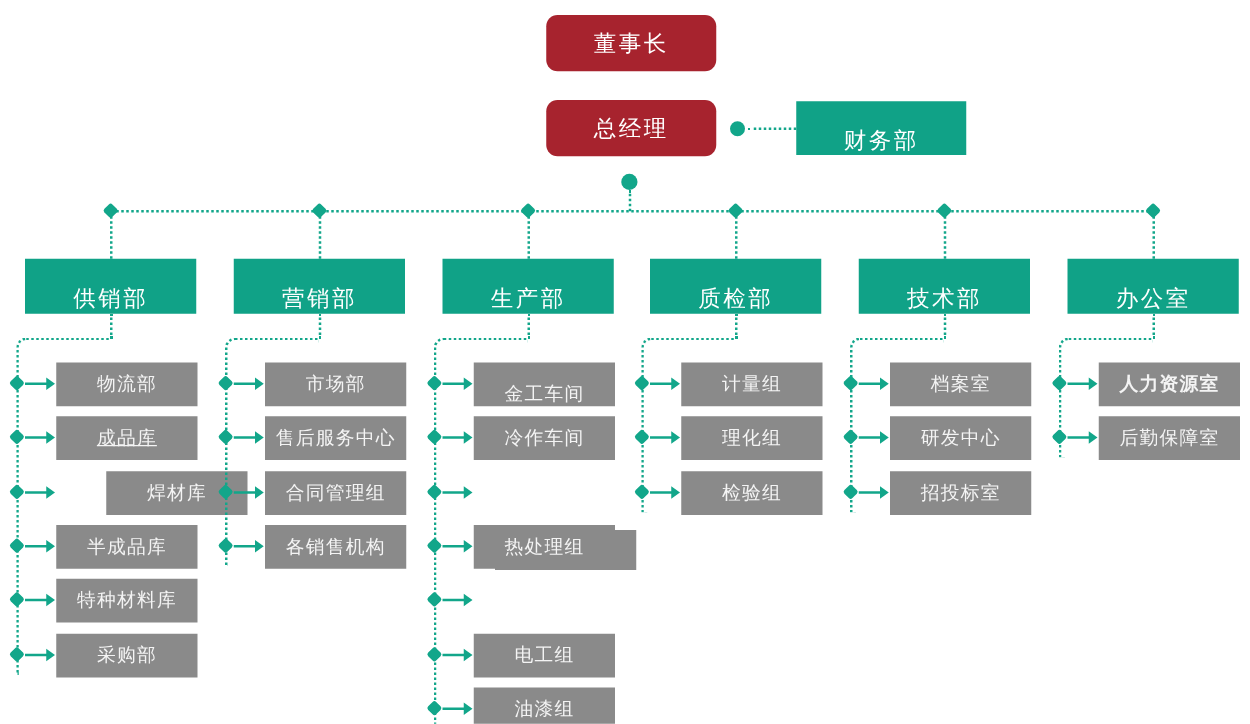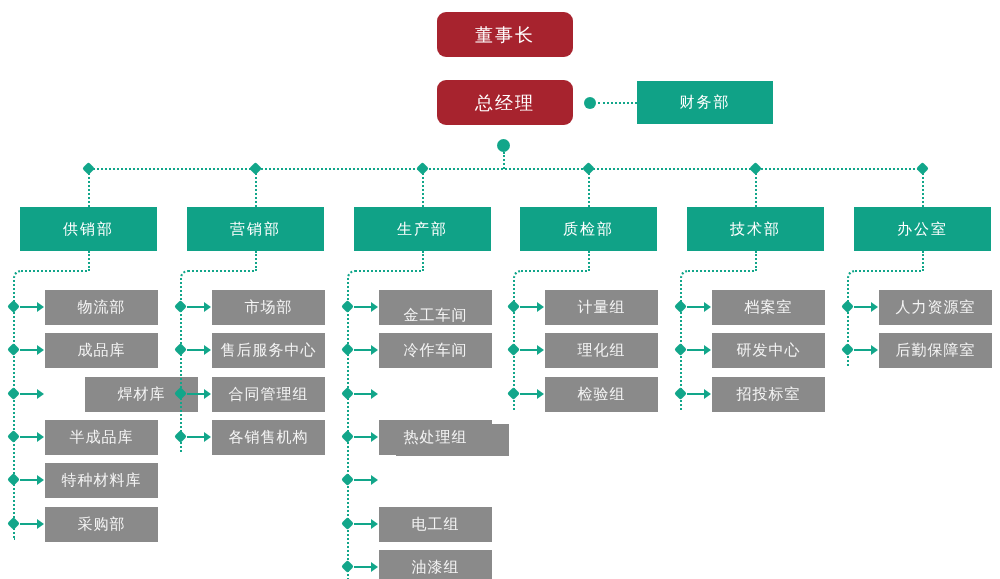--- a/index.html
+++ b/index.html
@@ -12,21 +12,21 @@
   body{
     width:1000px;height:579px;position:relative;overflow:hidden;
     background:#ffffff;font-family:"DejaVu Sans",sans-serif;
   }
   #canvas{position:absolute;left:0;top:0;width:1000px;height:579px;}
   .box{
     position:absolute;display:flex;align-items:center;justify-content:center;
     color:#ffffff;box-sizing:border-box;white-space:nowrap;
   }
   .red-box{background:var(--red);border-radius:9px;font-size:18px;letter-spacing:2px;}
-  .teal-box{background:var(--teal);font-size:15px;letter-spacing:2px;}
+  .teal-box{background:var(--teal);font-size:18px;letter-spacing:2px;align-items:flex-end;}
   .gray-box{background:var(--gray);font-size:15px;letter-spacing:1px;color:#F4F4F4;}
   .hdot{position:absolute;height:0;border-top:2px dotted var(--conn);}
   .vdot{position:absolute;width:0;border-left:2px dotted var(--conn);}
   .elbow{
     position:absolute;box-sizing:border-box;
     border-left:2px dotted var(--conn);border-top:2px dotted var(--conn);
     border-top-left-radius:8px;
   }
   .diamond{position:absolute;width:9px;height:9px;background:var(--conn);
     transform:rotate(45deg);border-radius:2px;}
@@ -70,21 +70,21 @@
     </div>
     <div class="vdot" style="left: 88px; top: 251px; height: 20px;"></div>
     <div class="elbow" style="left: 13px; top: 270px; width: 75px; height: 270px;"></div>
     <div class="diamond" style="left: 9px; top: 302px;"></div>
     <div class="arrow" style="left: 20px; top: 306px; width: 18px;"></div>
     <div class="box gray-box" style="left: 45px; top: 290px; width: 113px; height: 35px;">
       <span>物流部</span>
     </div>
     <div class="diamond" style="left: 9px; top: 345px;"></div>
     <div class="arrow" style="left: 20px; top: 349px; width: 18px;"></div>
-    <div class="box gray-box" style="left: 45px; top: 333px; width: 113px; height: 35px;">
+    <div class="box gray-box" style="left: 45px; top: 333px; width: 113px; height: 35px; text-decoration: underline;">
       <span>成品库</span>
     </div>
     <div class="diamond" style="left: 9px; top: 389px;"></div>
     <div class="arrow" style="left: 20px; top: 393px; width: 18px;"></div>
     <div class="box gray-box" style="left: 45px; top: 377px; width: 113px; height: 35px; margin-left: 40px;">
       <span>焊材库</span>
     </div>
     <div class="diamond" style="left: 9px; top: 432px;"></div>
     <div class="arrow" style="left: 20px; top: 436px; width: 18px;"></div>
     <div class="box gray-box" style="left: 45px; top: 420px; width: 113px; height: 35px;">
@@ -212,21 +212,21 @@
     </div>
     <div class="diamond" style="left: 918px; top: 164px;"></div>
     <div class="vdot" style="left: 922px; top: 173px; height: 34px;"></div>
     <div class="box teal-box" style="left: 854px; top: 207px; width: 137px; height: 44px;">
       <span>办公室</span>
     </div>
     <div class="vdot" style="left: 922px; top: 251px; height: 20px;"></div>
     <div class="elbow" style="left: 847px; top: 270px; width: 75px; height: 96px;"></div>
     <div class="diamond" style="left: 843px; top: 302px;"></div>
     <div class="arrow" style="left: 854px; top: 306px; width: 18px;"></div>
-    <div class="box gray-box" style="left: 879px; top: 290px; width: 113px; height: 35px;">
+    <div class="box gray-box" style="left: 879px; top: 290px; width: 113px; height: 35px; font-weight: bold;">
       <span>人力资源室</span>
     </div>
     <div class="diamond" style="left: 843px; top: 345px;"></div>
     <div class="arrow" style="left: 854px; top: 349px; width: 18px;"></div>
     <div class="box gray-box" style="left: 879px; top: 333px; width: 113px; height: 35px; justify-content: center;">
       <span>后勤保障室</span>
     </div>
   </div>
 
 </body></html>

